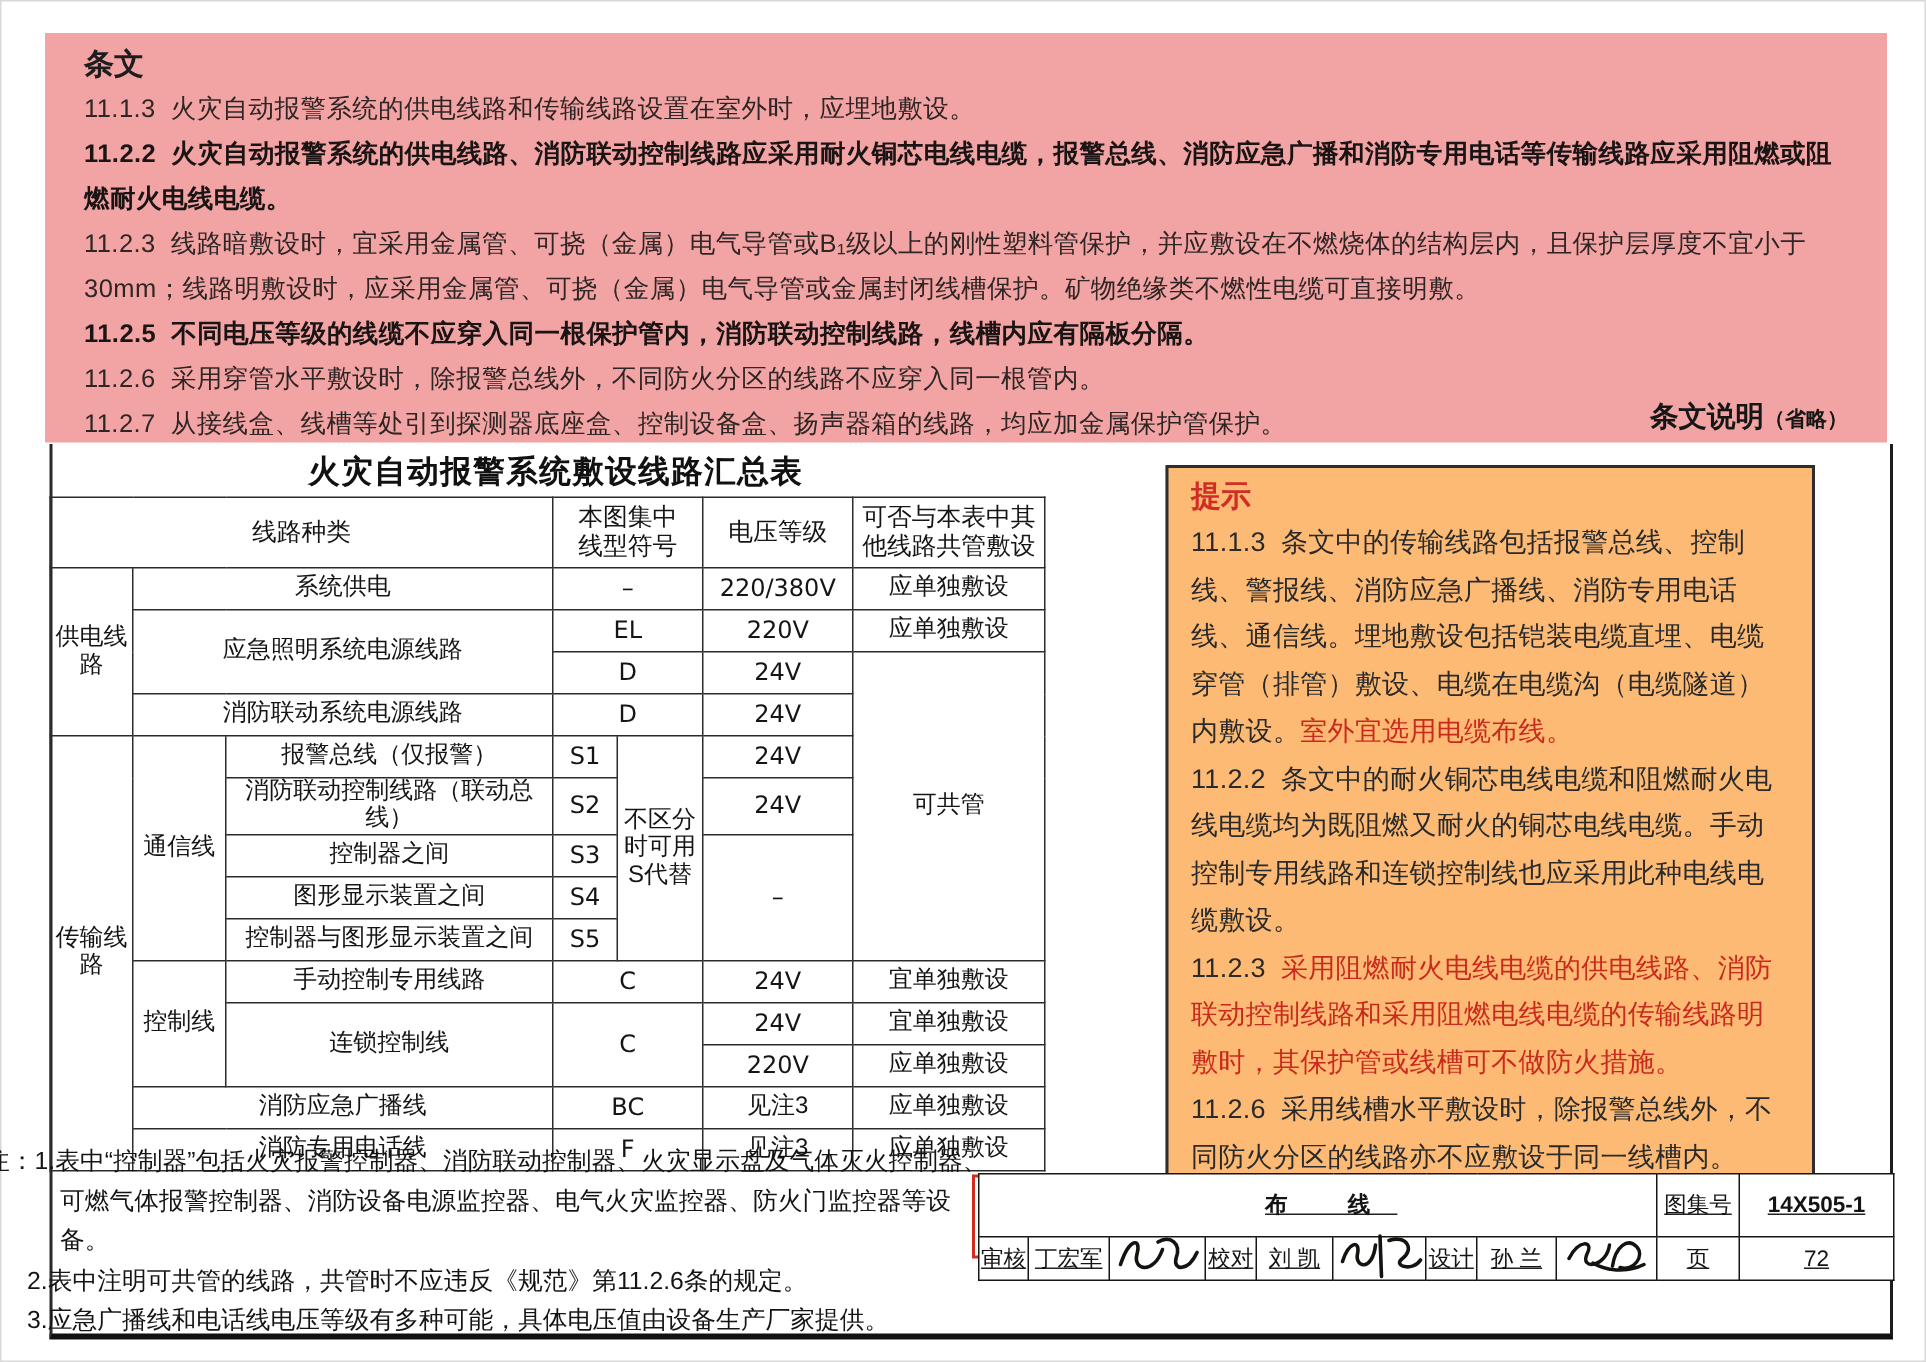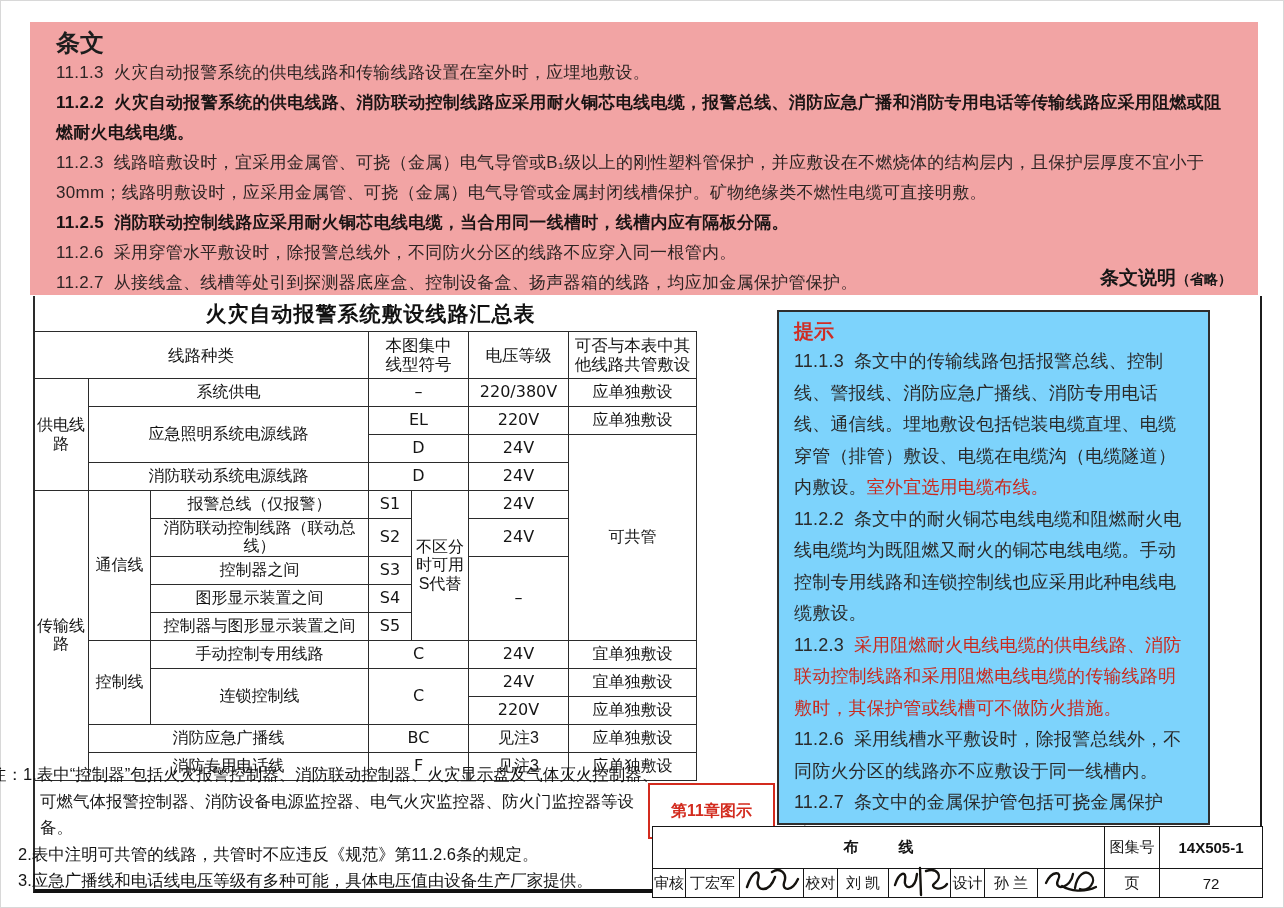--- a/index.html
+++ b/index.html
@@ -3,21 +3,21 @@
 <meta charset="utf-8">
 <style>
   html,body{margin:0;padding:0;background:#ffffff;}
   .page{position:relative;width:1284px;height:908px;background:#ffffff;overflow:hidden;
         font-family:"Liberation Sans","DejaVu Sans",sans-serif;color:#222;}
   .page-edge{position:absolute;inset:0;border:1px solid #d8d8d8;pointer-events:none;}
 
   
   .clause-box{position:absolute;left:30px;top:22px;width:1228px;height:273px;
               background:#f2a4a4;box-sizing:border-box;padding:6px 26px 0 26px;}
-  .clause-heading{font-size:24px;font-weight:bold;color:#1d1d1d;line-height:30px;}
+  .clause-heading{font-size:20px;font-weight:bold;color:#1d1d1d;line-height:30px;}
   .clause-p{margin:0;font-size:17px;line-height:30px;color:#2e2524;letter-spacing:.3px;}
   .clause-p.bold{font-weight:bold;color:#1b1414;}
   .clause-num{margin-right:10px;}
   .clause-note{position:absolute;right:26px;bottom:4px;font-weight:bold;color:#161616;
                font-size:19px;margin-left:32px;}
   .clause-note .paren{font-size:14px;font-weight:bold;}
 
   
   .frame{position:absolute;left:33px;top:296px;width:1229px;height:597px;box-sizing:border-box;
          border-left:2px solid #2a2a2a;border-right:2px solid #1c1c1c;border-bottom:4px solid #111;}
@@ -35,53 +35,53 @@
 
   
   .notes{position:absolute;left:40px;top:761px;width:625px;font-size:16.5px;color:#141414;
          line-height:26.5px;}
   .notes p{margin:0;}
   .note-first{margin-left:50px;text-indent:-50px;}
   .note-rest{margin-left:50px;text-indent:-22px;}
 
   
   .tips{position:absolute;left:777px;top:310px;width:433px;height:515px;box-sizing:border-box;
-        border:2px solid #2e2e2e;padding:4px 15px 0 15px;background:#7dd3fc;}
+        border:2px solid #2e2e2e;padding:4px 15px 0 15px;background:#fdba74;}
   .tips-heading{font-size:20px;font-weight:bold;color:#cf2d25;line-height:30px;}
   .tip-p{margin:0;font-size:18px;line-height:31.5px;color:#2a2a2a;letter-spacing:.2px;}
   .tip-num{margin-right:10px;}
   .tip-red{color:#c92a1e;}
 
   
   .chapter-badge{position:absolute;left:648px;top:783px;width:127px;height:56px;box-sizing:border-box;
                  border:2.5px solid #d32b1e;background:#fff;display:flex;align-items:center;
                  justify-content:center;font-size:16px;font-weight:bold;color:#d32b1e;}
 
   
-  table.tb{position:absolute;left:652px;top:826px;border-collapse:collapse;table-layout:fixed;
-           background:#fff;}
+  table.tb{position:absolute;left:652px;top:782px;border-collapse:collapse;table-layout:fixed;
+           background:#fff;text-decoration:underline;}
   table.tb td{border:1.8px solid #161616;text-align:center;vertical-align:middle;
               font-size:15px;color:#141414;padding:0;overflow:visible;}
   td.tb-title{font-size:27px;font-weight:600;letter-spacing:18px;text-indent:18px;color:#101010;}
   td.tb-atlas{font-size:16px;}
   td.tb-atlasno{font-size:17px;font-weight:600;}
   .sig-svg{display:block;margin:-4px auto 0 auto;overflow:visible;}
 </style>
 </head>
 <body>
 
 <div class="page">
   <div class="page-edge"></div>
 
   <div class="clause-box">
     <div class="clause-heading">条文</div>
     <p class="clause-p"><span class="clause-num">11.1.3</span><span>火灾自动报警系统的供电线路和传输线路设置在室外时，应埋地敷设。</span></p>
     <p class="clause-p bold"><span class="clause-num">11.2.2</span><span>火灾自动报警系统的供电线路、消防联动控制线路应采用耐火铜芯电线电缆，报警总线、消防应急广播和消防专用电话等传输线路应采用阻燃或阻燃耐火电线电缆。</span></p>
     <p class="clause-p"><span class="clause-num">11.2.3</span><span>线路暗敷设时，宜采用金属管、可挠（金属）电气导管或B₁级以上的刚性塑料管保护，并应敷设在不燃烧体的结构层内，且保护层厚度不宜小于30mm；线路明敷设时，应采用金属管、可挠（金属）电气导管或金属封闭线槽保护。矿物绝缘类不燃性电缆可直接明敷。</span></p>
-    <p class="clause-p bold"><span class="clause-num">11.2.5</span><span>消防联动控制线路应采用耐火铜芯电线电缆，当合用同一线槽时，线槽内应有隔板分隔。</span></p>
+    <p class="clause-p bold"><span class="clause-num">11.2.5</span><span>不同电压等级的线缆不应穿入同一根保护管内，消防联动控制线路，线槽内应有隔板分隔。</span></p>
     <p class="clause-p"><span class="clause-num">11.2.6</span><span>采用穿管水平敷设时，除报警总线外，不同防火分区的线路不应穿入同一根管内。</span></p>
     <p class="clause-p"><span class="clause-num">11.2.7</span><span>从接线盒、线槽等处引到探测器底座盒、控制设备盒、扬声器箱的线路，均应加金属保护管保护。</span></p>
     <div class="clause-note"><span>条文说明</span><span class="paren">（省略）</span></div>
   </div>
 
   <div class="frame"></div>
 
   <div class="table-title">火灾自动报警系统敷设线路汇总表</div>
 
   <table class="grid">

